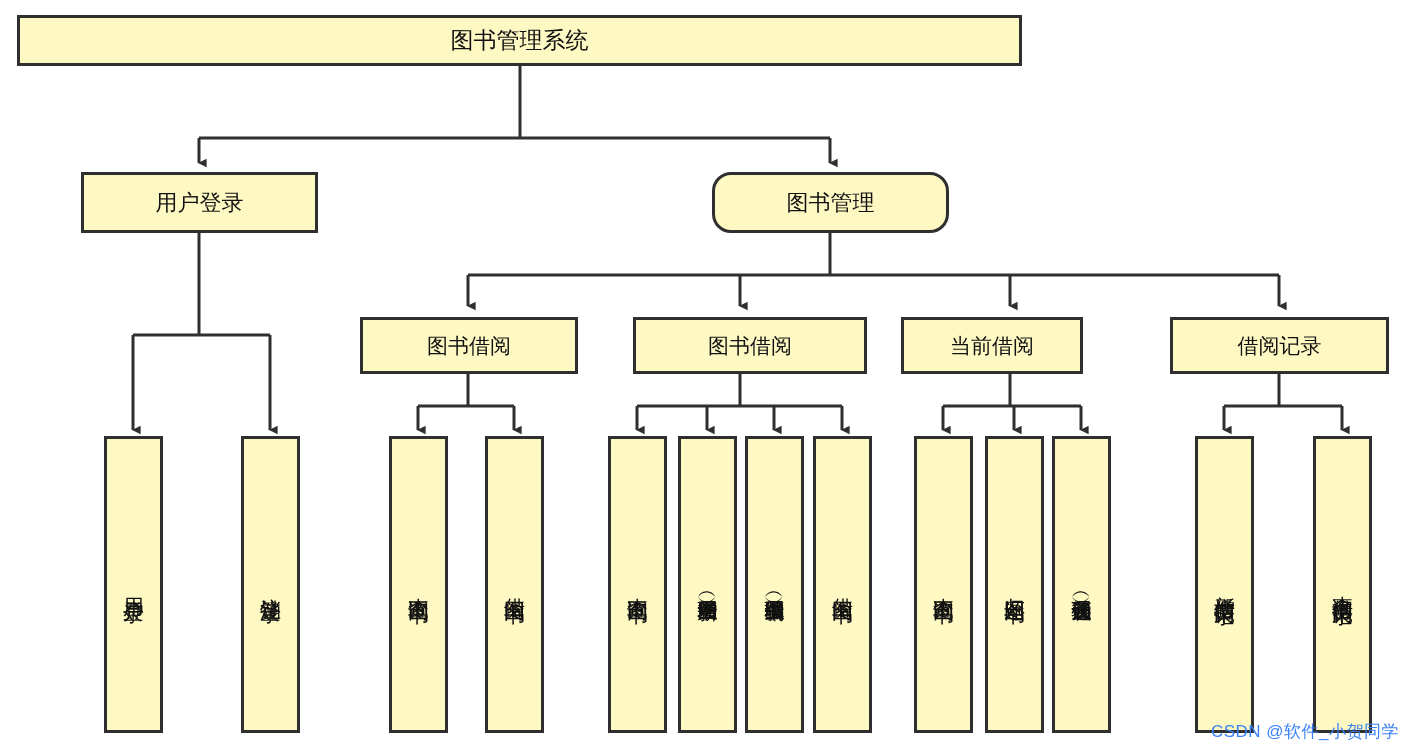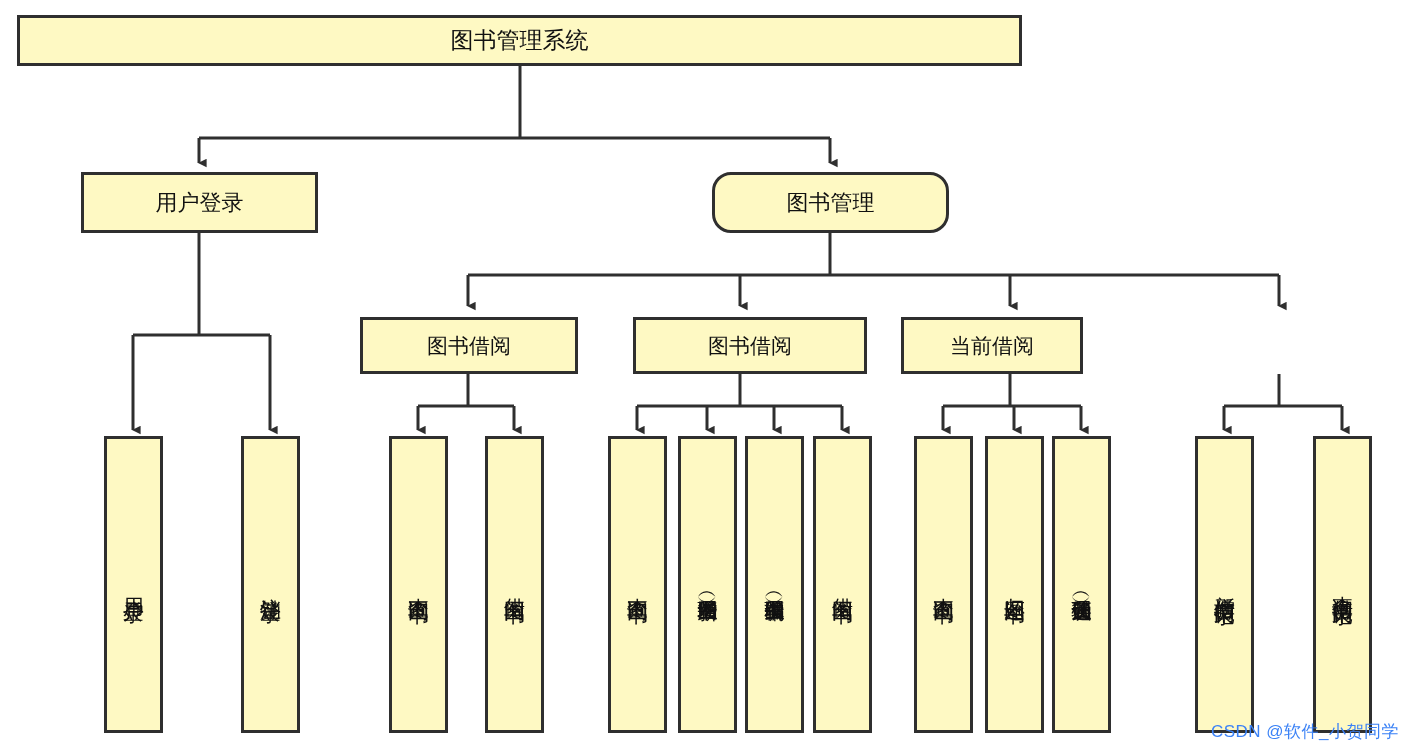--- a/index.html
+++ b/index.html
@@ -138,20 +138,23 @@
 
   <div class="node l2" style="left:360px; top:317px; width:218px; height:57px;">
     <span>图书借阅</span>
   </div>
   <div class="node l2" style="left:633px; top:317px; width:234px; height:57px;">
     <span>图书借阅</span>
   </div>
   <div class="node l2" style="left:901px; top:317px; width:182px; height:57px;">
     <span>当前借阅</span>
   </div>
+  <div class="node l2" style="left:1170px; top:317px; width:219px; height:57px;">
+    <span>借阅记录</span>
+  </div>
 
   <div class="node leaf" style="left:104px; top:436px; width:59px; height:297px;">
     <span>用户登录</span>
   </div>
   <div class="node leaf" style="left:241px; top:436px; width:59px; height:297px;">
     <span>注销登录</span>
   </div>
 
   <div class="node leaf" style="left:389px; top:436px; width:59px; height:297px;">
     <span>查询图书</span>

